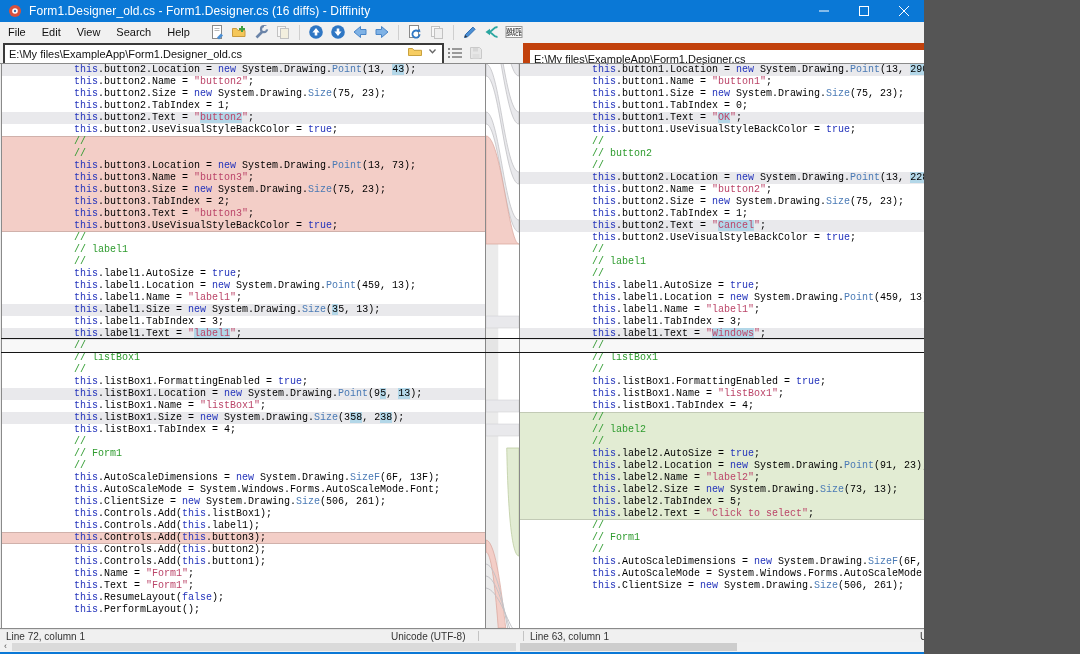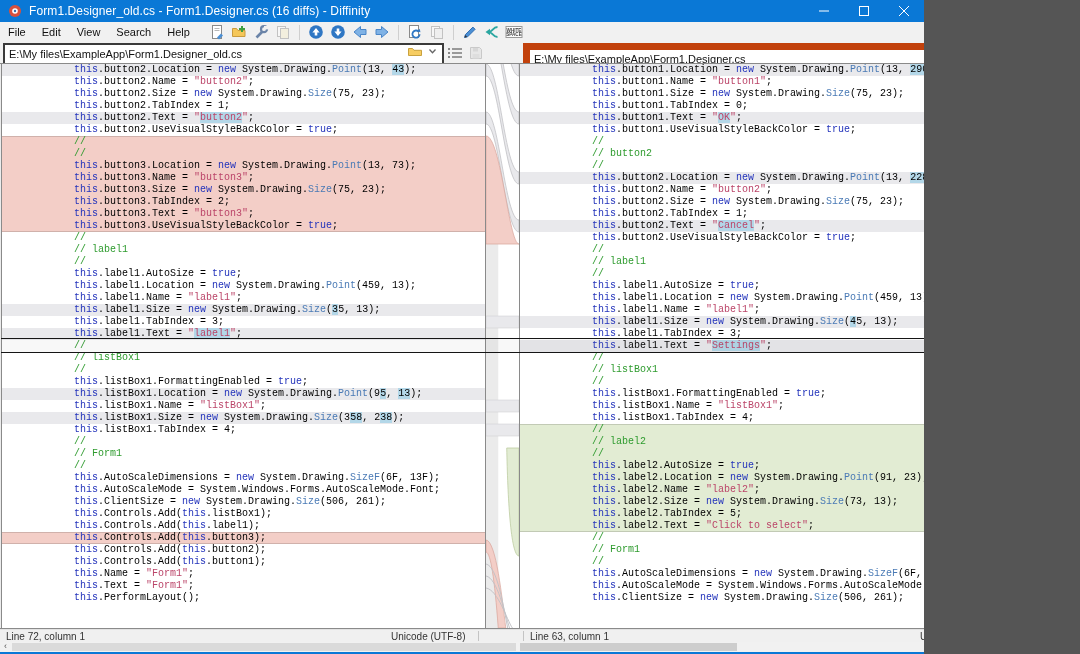--- a/index.html
+++ b/index.html
@@ -299,20 +299,21 @@
           <div class="row">            <span class="c-kw">this</span>.AutoScaleDimensions = <span class="c-kw">new</span> System.Drawing.<span class="c-typ">SizeF</span>(6F, 13F);</div>
           <div class="row">            <span class="c-kw">this</span>.AutoScaleMode = System.Windows.Forms.AutoScaleMode.Font;</div>
           <div class="row">            <span class="c-kw">this</span>.ClientSize = <span class="c-kw">new</span> System.Drawing.<span class="c-typ">Size</span>(506, 261);</div>
           <div class="row">            <span class="c-kw">this</span>.Controls.Add(<span class="c-kw">this</span>.listBox1);</div>
           <div class="row">            <span class="c-kw">this</span>.Controls.Add(<span class="c-kw">this</span>.label1);</div>
           <div class="row del bfirst blast">            <span class="c-kw">this</span>.Controls.Add(<span class="c-kw">this</span>.button3);</div>
           <div class="row">            <span class="c-kw">this</span>.Controls.Add(<span class="c-kw">this</span>.button2);</div>
           <div class="row">            <span class="c-kw">this</span>.Controls.Add(<span class="c-kw">this</span>.button1);</div>
           <div class="row">            <span class="c-kw">this</span>.Name = <span class="c-str">"Form1"</span>;</div>
           <div class="row">            <span class="c-kw">this</span>.Text = <span class="c-str">"Form1"</span>;</div>
+          <div class="row">            <span class="c-kw">this</span>.ResumeLayout(<span class="c-kw">false</span>);</div>
           <div class="row">            <span class="c-kw">this</span>.PerformLayout();</div>
         </div>
       </div>
 
     <div class="gutter">
       <svg width="33" height="564" viewBox="0 0 35 564" preserveAspectRatio="none">
         <rect x="0" y="180" width="13" height="384" fill="#ebebeb"></rect>
         <path d="M0,-108 C14,-108 20,0 35,0 L35,12 C20,12 14,-96 0,-96 Z" fill="#e9e9ec" stroke="#c0c0c4" stroke-width="0.8"></path>
         <path d="M0,-60 C14,-60 20,48 35,48 L35,60 C20,60 14,-48 0,-48 Z" fill="#e9e9ec" stroke="#c0c0c4" stroke-width="0.8"></path>
         <path d="M0,0 C14,0 20,108 35,108 L35,120 C20,120 14,12 0,12 Z" fill="#e9e9ec" stroke="#c0c0c4" stroke-width="0.8"></path>
@@ -345,23 +346,22 @@
           <div class="row">            <span class="c-kw">this</span>.button2.Size = <span class="c-kw">new</span> System.Drawing.<span class="c-typ">Size</span>(75, 23);</div>
           <div class="row">            <span class="c-kw">this</span>.button2.TabIndex = 1;</div>
           <div class="row change">            <span class="c-kw">this</span>.button2.Text = <span class="c-str">"</span><span class="c-str mk">Cancel</span><span class="c-str">"</span>;</div>
           <div class="row">            <span class="c-kw">this</span>.button2.UseVisualStyleBackColor = <span class="c-kw">true</span>;</div>
           <div class="row"><span class="c-com">            //</span></div>
           <div class="row"><span class="c-com">            // label1</span></div>
           <div class="row"><span class="c-com">            //</span></div>
           <div class="row">            <span class="c-kw">this</span>.label1.AutoSize = <span class="c-kw">true</span>;</div>
           <div class="row">            <span class="c-kw">this</span>.label1.Location = <span class="c-kw">new</span> System.Drawing.<span class="c-typ">Point</span>(459, 13);</div>
           <div class="row">            <span class="c-kw">this</span>.label1.Name = <span class="c-str">"label1"</span>;</div>
-          <div class="row change">            <span class="c-kw">this</span>.label1.Size = <span class="c-kw">new</span> System.Drawing.<span class="c-typ">Size</span>(<span class="mk">4</span>5, 13);</div>
           <div class="row">            <span class="c-kw">this</span>.label1.TabIndex = 3;</div>
-          <div class="row change cur">            <span class="c-kw">this</span>.label1.Text = <span class="c-str">"</span><span class="c-str mk">Settings</span><span class="c-str">"</span>;</div>
+          <div class="row change cur">            <span class="c-kw">this</span>.label1.Text = <span class="c-str">"</span><span class="c-str mk">Windows</span><span class="c-str">"</span>;</div>
           <div class="row"><span class="c-com">            //</span></div>
           <div class="row"><span class="c-com">            // listBox1</span></div>
           <div class="row"><span class="c-com">            //</span></div>
           <div class="row">            <span class="c-kw">this</span>.listBox1.FormattingEnabled = <span class="c-kw">true</span>;</div>
           <div class="row">            <span class="c-kw">this</span>.listBox1.Name = <span class="c-str">"listBox1"</span>;</div>
           <div class="row">            <span class="c-kw">this</span>.listBox1.TabIndex = 4;</div>
           <div class="row add bfirst"><span class="c-com">            //</span></div>
           <div class="row add"><span class="c-com">            // label2</span></div>
           <div class="row add"><span class="c-com">            //</span></div>
           <div class="row add">            <span class="c-kw">this</span>.label2.AutoSize = <span class="c-kw">true</span>;</div>

